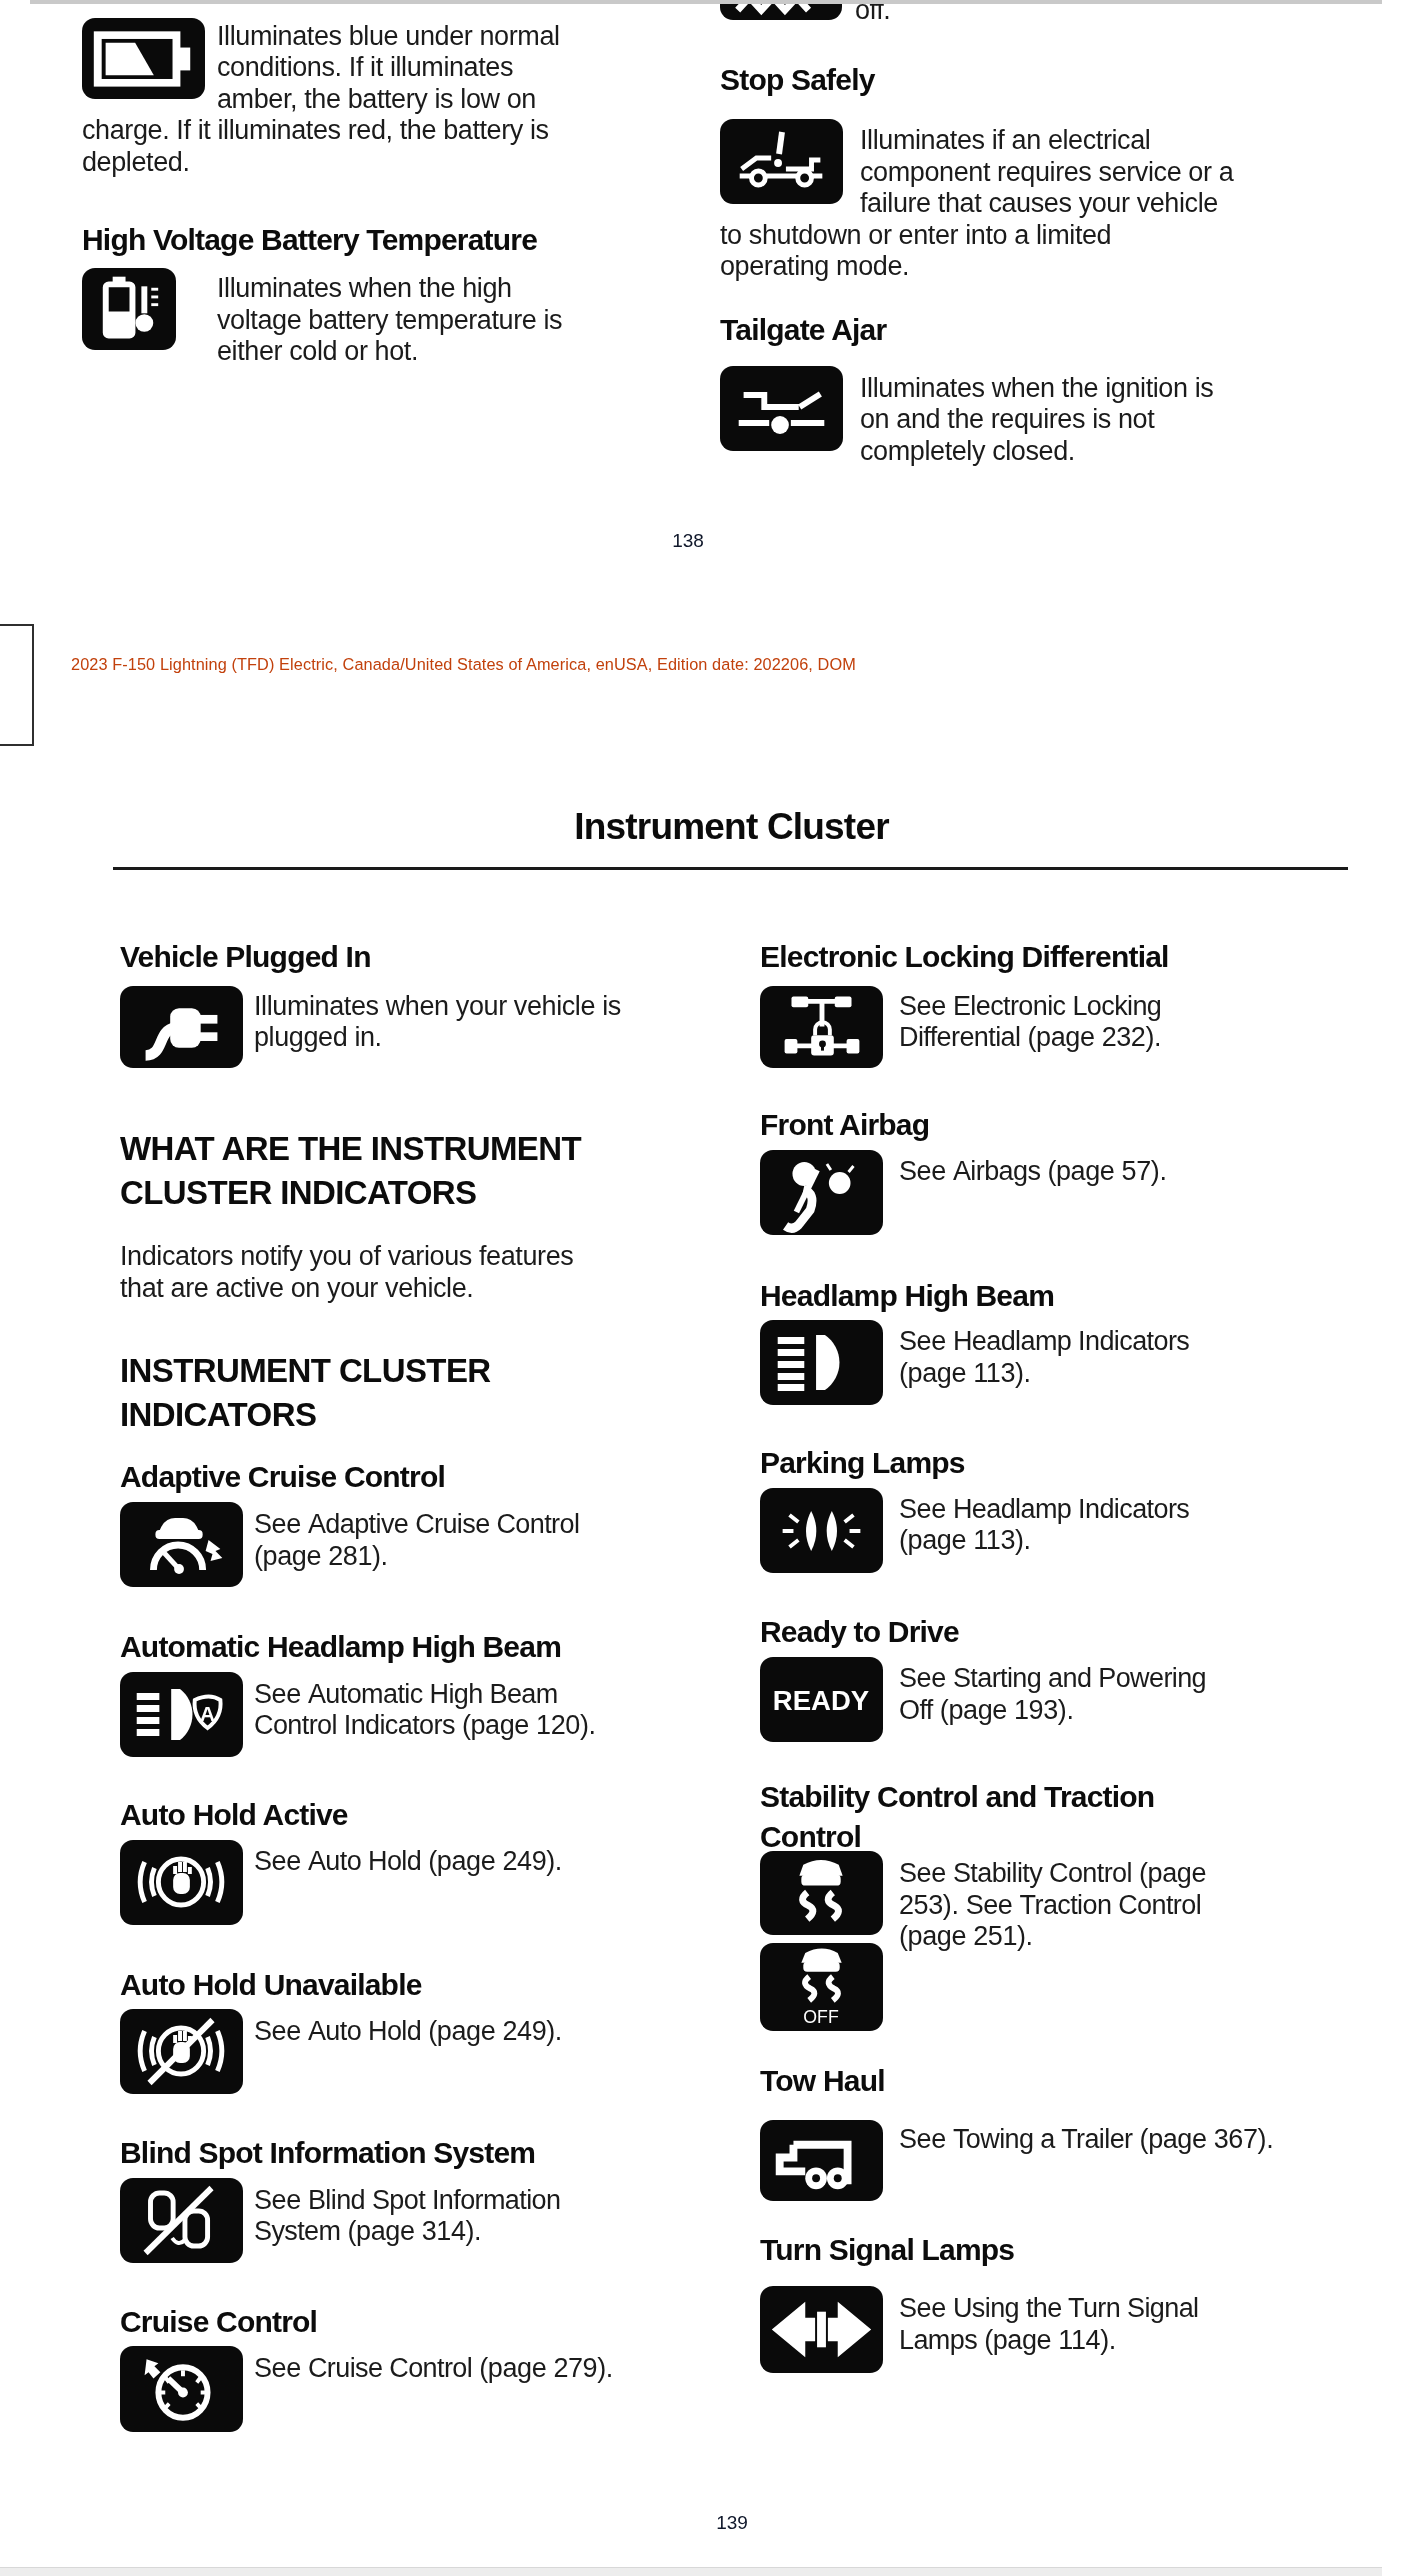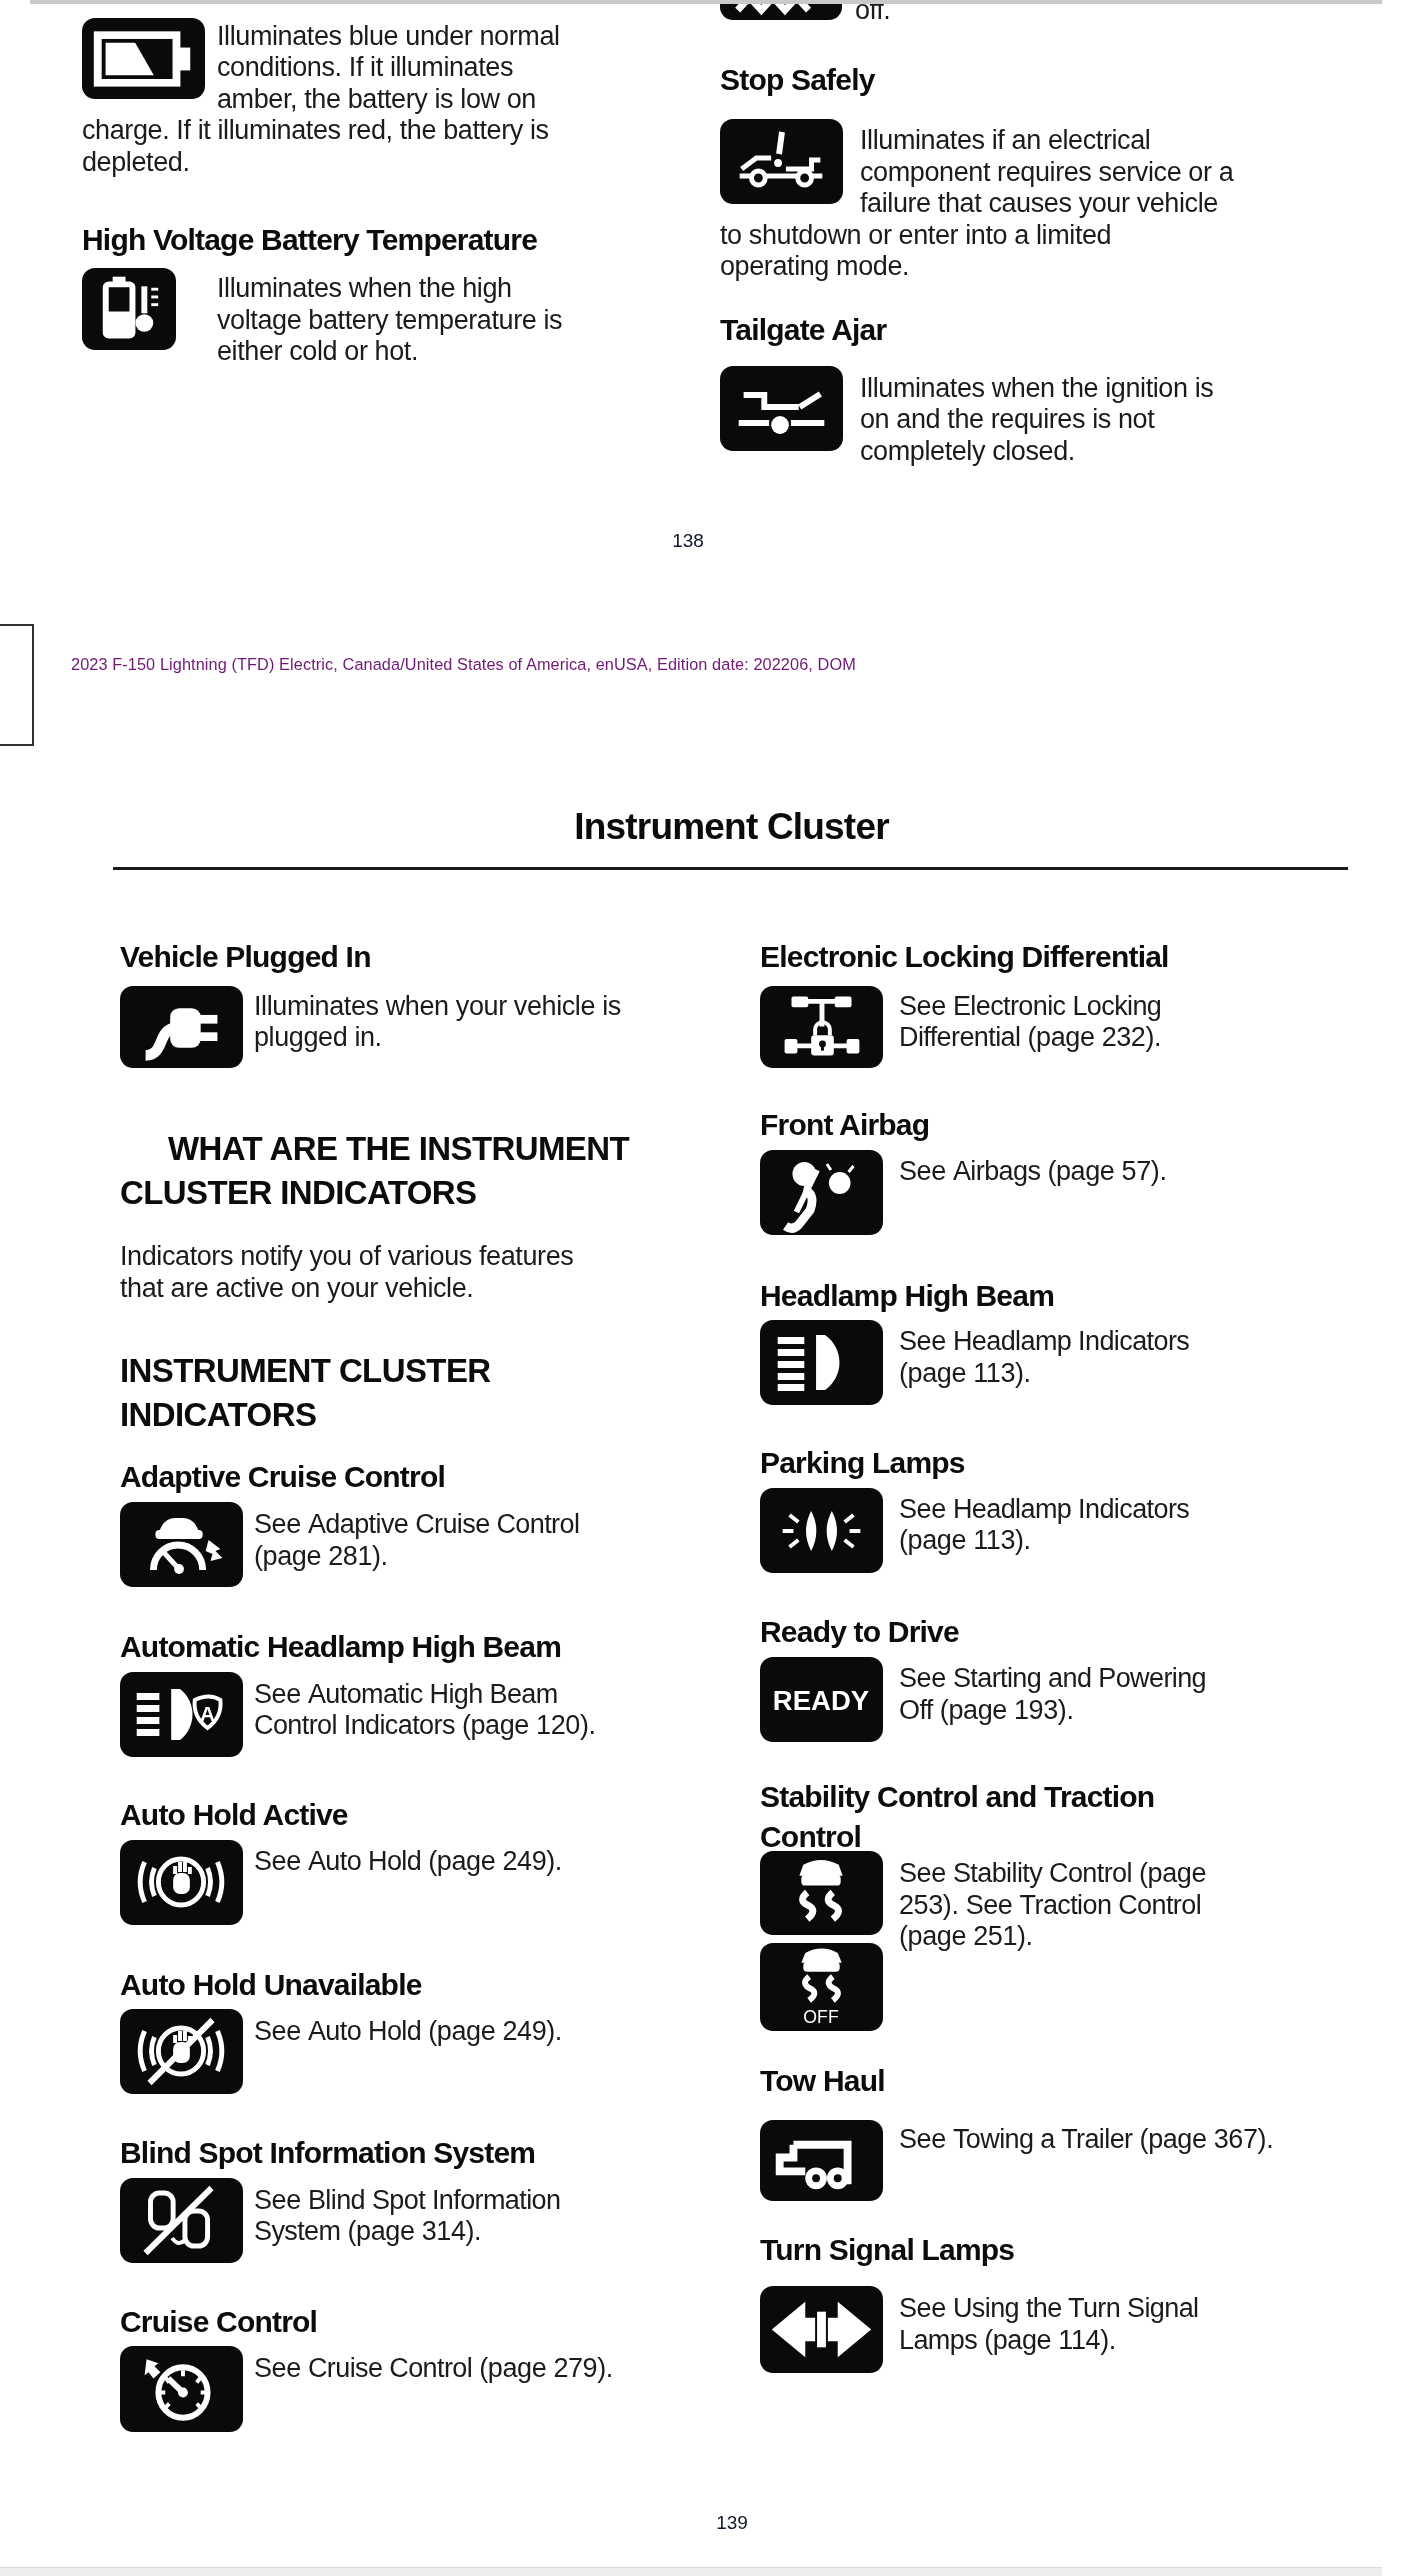--- a/index.html
+++ b/index.html
@@ -13,21 +13,21 @@
   .title{position:absolute;left:0;width:1463px;text-align:center;font-size:37px;font-weight:bold;
          letter-spacing:-0.8px;color:#0b0b0b;}
   .pagenum{position:absolute;width:158px;text-align:center;font-size:19px;color:#0f172a;}
   .icon{position:absolute;background:#0a0a0a;border-radius:13px;}
   .icon svg{display:block;width:100%;height:100%;}
   .rule{position:absolute;background:#1a1a1a;}
   .divider{position:absolute;left:30px;width:1390px;height:4px;background:#c9c9c9;}
   .cropbox{position:absolute;left:-8px;top:624px;width:38px;height:118px;border:2px solid #2f2f2f;background:transparent;}
   .tick{position:absolute;left:1388px;top:682px;width:3px;height:25px;background:#2f2f2f;}
   .bottomstrip{position:absolute;left:0;top:2567px;width:1420px;height:9px;background:#ededed;border-top:1px solid #d8d8d8;}
-  .footer{position:absolute;left:71px;top:655px;font-size:16.3px;color:#701a75;letter-spacing:0.1px;}
+  .footer{position:absolute;left:71px;top:655px;font-size:16.3px;color:#c2410c;letter-spacing:0.1px;}
 </style>
 </head>
 <body>
 
 <div class="canvas">
 
   <div>
 
     <div class="icon" style="left:82px;top:18px;width:123px;height:81px">
         <svg viewBox="0 0 125 85" preserveAspectRatio="none" xmlns="http://www.w3.org/2000/svg">
@@ -111,21 +111,21 @@
         <div class="icon" style="left: 120px; top: 986px; width: 123px; height: 82px;">
           <svg viewBox="0 0 125 85" preserveAspectRatio="none" xmlns="http://www.w3.org/2000/svg">
             <path d="M26 72 C 45 72 38 46 56 43" fill="none" stroke="#fff" stroke-width="11"></path>
             <rect x="51" y="23" width="31" height="41" rx="9" fill="#fff"></rect>
             <rect x="80" y="30" width="19" height="9" fill="#fff"></rect>
             <rect x="80" y="48" width="19" height="9" fill="#fff"></rect>
           </svg>
         </div>
         <div class="line body" style="left: 254px; top: 990px;"><span>Illuminates when your vehicle is</span></div>
         <div class="line body" style="left: 254px; top: 1021px;"><span>plugged in.</span></div>
-        <div class="line bighead" style="left: 120px; top: 1130px; margin-left: 48px;">WHAT ARE THE INSTRUMENT</div>
+        <div class="line bighead" style="left: 120px; top: 1130px;">WHAT ARE THE INSTRUMENT</div>
         <div class="line bighead" style="left: 120px; top: 1174px;">CLUSTER INDICATORS</div>
         <div class="line body" style="left: 120px; top: 1240px;">Indicators notify you of various features</div>
         <div class="line body" style="left: 120px; top: 1272px;">that are active on your vehicle.</div>
         <div class="line bighead" style="left: 120px; top: 1352px;">INSTRUMENT CLUSTER</div>
         <div class="line bighead" style="left: 120px; top: 1396px;">INDICATORS</div>
         <div class="line head" style="left: 120px; top: 1460px;">Adaptive Cruise Control</div>
         <div class="icon" style="left: 120px; top: 1502px; width: 123px; height: 85px;">
           <svg viewBox="0 0 125 85" preserveAspectRatio="none" xmlns="http://www.w3.org/2000/svg">
             <path d="M34 68 a 25 25 0 0 1 50 0" fill="none" stroke="#fff" stroke-width="7"></path>
             <line x1="59" y1="66" x2="45" y2="51" stroke="#fff" stroke-width="5"></line>

